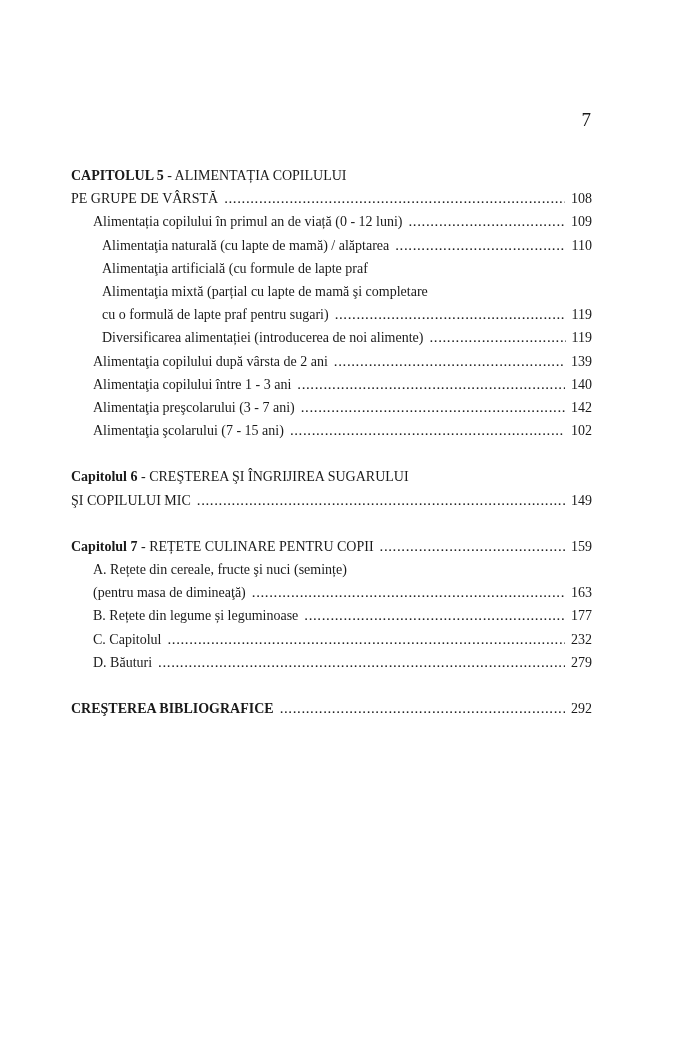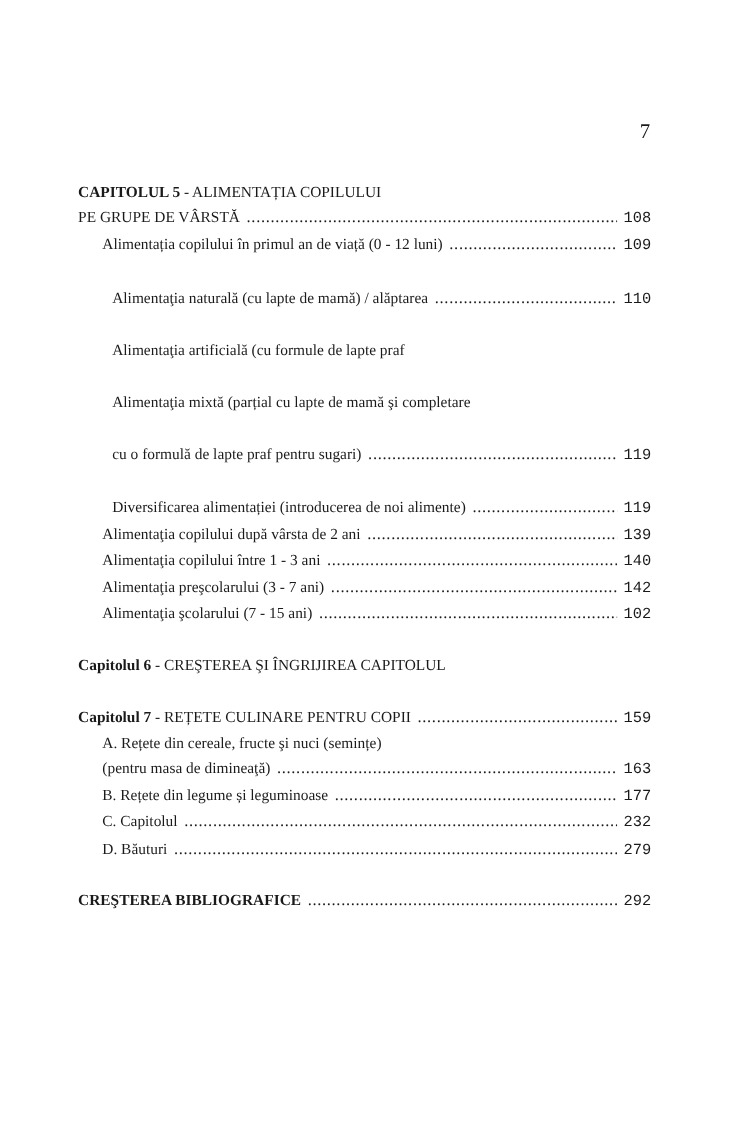--- a/index.html
+++ b/index.html
@@ -31,36 +31,36 @@
       line-height: 23.2px;
     }
     .group { margin: 0 0 23px 0; }
     .line {
       display: flex;
       align-items: baseline;
       white-space: nowrap;
       overflow: hidden;
     }
     .line.l1 { padding-left: 22px; }
-    .line.l2 { padding-left: 31px; margin-top: 24px; }
+    .line.l2 { padding-left: 31px; }
     .line .txt { flex: 0 0 auto; }
     .line .txt b { font-weight: bold; }
     .line .leader {
       flex: 1 1 auto;
       overflow: hidden;
       white-space: nowrap;
       margin: 0 6px 0 6px;
       letter-spacing: 0.6px;
       font-size: 15px;
       min-width: 10px;
     }
     .line .leader::before {
       content: "......................................................................................................................................................................................................";
     }
-    .line .pg { flex: 0 0 auto; text-align: right; font-family: Liberation Mono, monospace; }
+    .line .pg { flex: 0 0 auto; text-align: right; }
     .bold { font-weight: bold; }
   </style>
 </head>
 <body>
 
 <div class="page-number">7</div>
 
 <div class="toc">
 
   <div class="group">
@@ -138,22 +138,27 @@
             <span class="leader"></span>
             <span class="pg">102</span>
           </div>
         </div>
       </div>
   </div>
 
   <div class="group">
     <div class="line">
       <span class="txt">
-        <b>Capitolul 6</b><span> - CREŞTEREA ŞI ÎNGRIJIREA CAPITOLUL</span>
+        <b>Capitolul 6</b><span> - CREŞTEREA ŞI ÎNGRIJIREA SUGARULUI</span>
       </span>
+    </div>
+    <div class="line">
+      <span class="txt">ŞI COPILULUI MIC</span>
+      <span class="leader"></span>
+      <span class="pg">149</span>
     </div>
   </div>
 
   <div class="group">
     <div class="line">
       <span class="txt">
         <b>Capitolul 7</b><span> - REȚETE CULINARE PENTRU COPII</span>
       </span>
       <span class="leader"></span>
       <span class="pg">159</span>

